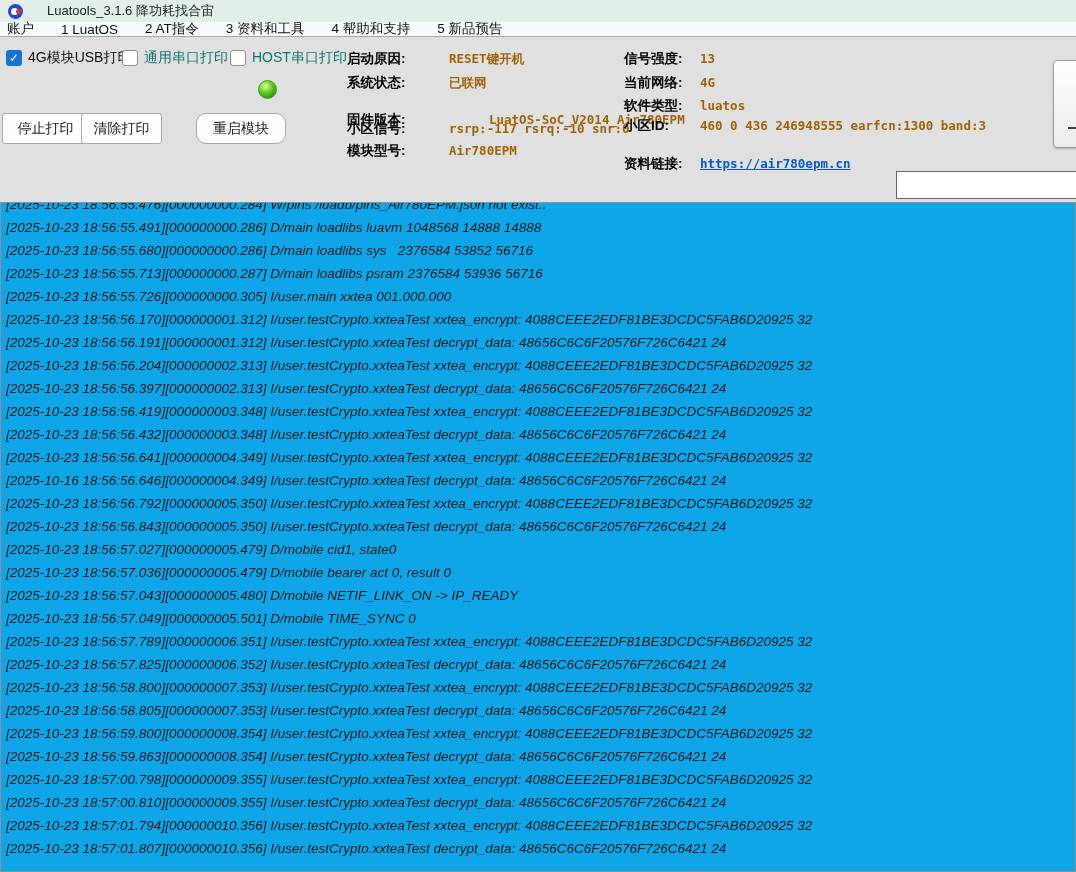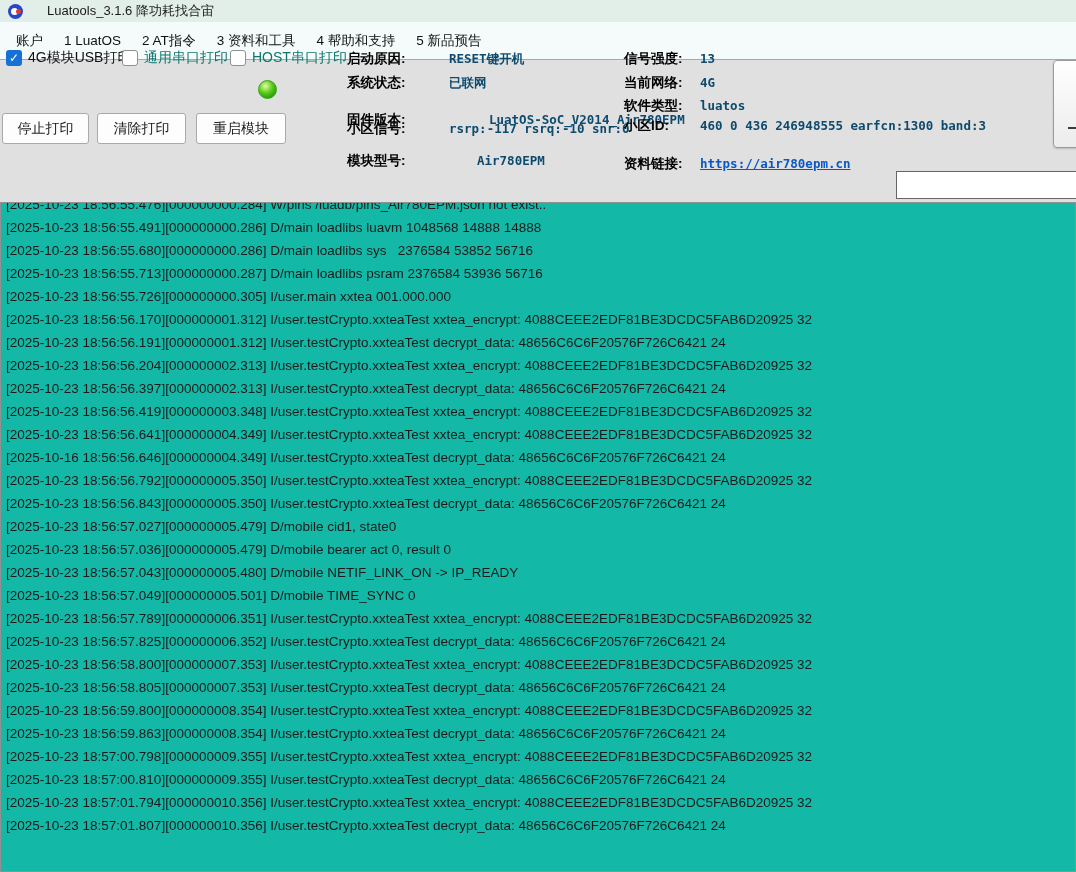--- a/index.html
+++ b/index.html
@@ -8,23 +8,23 @@
 
   
   .titlebar{position:absolute;top:0;left:0;right:0;height:22px;background:#e2efe9;
             display:flex;align-items:center;gap:24px;padding-left:8px;box-sizing:border-box;}
   .app-icon{width:15px;height:15px;border-radius:50%;background:#2946c9;position:relative;flex:0 0 auto;}
   .app-icon::before{content:"";position:absolute;left:3px;top:4px;width:7px;height:7px;border-radius:50%;background:#fff;}
   .app-icon::after{content:"";position:absolute;right:2px;top:5px;width:5px;height:5px;border-radius:50%;background:#e03a2f;}
   .title-text{font-size:13px;color:#1a1a1a;}
 
   
-  .menubar{position:absolute;top:22px;left:0;right:0;height:38px;background:#f4fbfa;
-           border-bottom:1px solid #a8a8a8;display:flex;align-items:center;gap:21px;
-           padding-left:16px;font-size:13.5px;color:#111;box-sizing:border-box;}
+  .menubar{position:absolute;top:22px;left:0;right:0;height:15px;background:#f4fbfa;
+           border-bottom:1px solid #a8a8a8;display:flex;align-items:center;gap:27px;
+           padding-left:7px;font-size:13.5px;color:#111;box-sizing:border-box;}
   .menu-item{white-space:nowrap;cursor:default;}
 
   
   .cb{position:absolute;display:flex;align-items:center;gap:6px;font-size:14px;color:#111;}
   .cb.dim{color:#0f766e;}
   .cb-box{width:16px;height:16px;border-radius:3px;box-sizing:border-box;flex:0 0 auto;}
   .cb-box.checked{background:#1572d4;color:#fff;display:flex;align-items:center;justify-content:center;
                   font-size:12px;line-height:1;}
   .cb-box.unchecked{background:#fff;border:1px solid #8f8f8f;}
 
@@ -33,44 +33,44 @@
                color:#9a9a9a;padding-left:9px;box-sizing:border-box;}
   .port-chevron{position:absolute;right:10px;color:#9a9a9a;font-size:10px;}
   .led{position:absolute;left:258px;top:80px;width:19px;height:19px;border-radius:50%;
        background:radial-gradient(circle at 38% 30%, #e2ff9f, #58c818 45%, #1c9212 85%);
        border:1px solid #3aa40f;box-sizing:border-box;}
 
   .btn{position:absolute;top:113px;height:31px;background:#fdfdfd;border:1px solid #a9a9a9;
        border-radius:3px;font-size:14px;color:#1a1a1a;display:flex;align-items:center;
        justify-content:center;box-sizing:border-box;cursor:default;}
   #btn-stop{left:2px;width:87px;}
-  #btn-clear{left:97px;width:89px;}
-  #btn-restart{left:196px;width:90px;}
+  #btn-clear{left:81px;width:81px;}
+  #btn-restart{left:196px;width:90px;border-radius:10px;}
 
   .info-row{position:absolute;display:flex;font-size:13.5px;white-space:nowrap;align-items:baseline;}
   .mid-row{left:347px;}
   .mid-row .info-label{width:102px;}
   .right-row{left:624px;}
   .right-row .info-label{width:76px;}
   .info-label{font-weight:bold;color:#000;flex:0 0 auto;}
-  .info-value{font-family:"DejaVu Sans Mono",monospace;font-weight:bold;font-size:12.5px;color:#0c4a6e;}
+  .info-value{font-family:"DejaVu Sans Mono",monospace;font-weight:bold;font-size:12.5px;color:#a16207;}
   a.info-value{color:#0a58c8;text-decoration:underline;margin-top:12px;}
 
   .corner-panel{position:absolute;left:1053px;top:60px;width:40px;height:88px;
                 background:linear-gradient(#ffffff,#ececec);border:1px solid #9b9b9b;
                 border-radius:4px;box-shadow:0 1px 2px rgba(0,0,0,.18);box-sizing:border-box;}
   .corner-dash{position:absolute;left:1068px;top:127px;width:9px;height:2px;background:#3c3c3c;}
 
   .search-input{position:absolute;left:896px;top:171px;width:200px;height:28px;border:1px solid #666;
                 background:#fff;box-sizing:border-box;font-size:14px;padding:0 6px;outline:none;
                 font-family:"Liberation Sans",sans-serif;}
 
   
-  .log{position:absolute;left:0;top:202px;width:1076px;height:670px;background:#14b8a6;
-       border:1px solid #919191;box-sizing:border-box;overflow:hidden;}
+  .log{position:absolute;left:0;top:202px;width:1076px;height:670px;background:#0ea5e9;
+       border:1px solid #919191;box-sizing:border-box;overflow:hidden;font-style:italic;}
   .log-content{margin-top:-10px;padding-left:5px;}
   .log-line{white-space:pre;font-size:13.5px;line-height:23px;color:#1b1b1b;}
 </style>
 </head>
 <body>
 
 <div class="app">
 
   <div class="titlebar">
     <span class="app-icon"></span>
@@ -114,21 +114,21 @@
     <span class="info-value">已联网</span>
   </div>
   <div class="info-row mid-row" style="top:111px;gap:40px;">
     <span class="info-label">固件版本:</span>
     <span class="info-value">LuatOS-SoC_V2014_Air780EPM</span>
   </div>
   <div class="info-row mid-row" style="top:120px;">
     <span class="info-label">小区信号:</span>
     <span class="info-value">rsrp:-117 rsrq:-10 snr:0</span>
   </div>
-  <div class="info-row mid-row" style="top:152px;gap:28px;">
+  <div class="info-row mid-row" style="top:142px;">
     <span class="info-label">模块型号:</span>
     <span class="info-value">Air780EPM</span>
   </div>
 
   <div class="info-row right-row" style="top:50px;">
     <span class="info-label">信号强度:</span>
     <span class="info-value">13</span>
   </div>
   <div class="info-row right-row" style="top:74px;">
     <span class="info-label">当前网络:</span>
@@ -157,20 +157,21 @@
         <div class="log-line">[2025-10-23 18:56:55.476][000000000.284] W/pins /luadb/pins_Air780EPM.json not exist..</div>
         <div class="log-line">[2025-10-23 18:56:55.491][000000000.286] D/main loadlibs luavm 1048568 14888 14888</div>
         <div class="log-line">[2025-10-23 18:56:55.680][000000000.286] D/main loadlibs sys   2376584 53852 56716</div>
         <div class="log-line">[2025-10-23 18:56:55.713][000000000.287] D/main loadlibs psram 2376584 53936 56716</div>
         <div class="log-line">[2025-10-23 18:56:55.726][000000000.305] I/user.main xxtea 001.000.000</div>
         <div class="log-line">[2025-10-23 18:56:56.170][000000001.312] I/user.testCrypto.xxteaTest xxtea_encrypt: 4088CEEE2EDF81BE3DCDC5FAB6D20925 32</div>
         <div class="log-line">[2025-10-23 18:56:56.191][000000001.312] I/user.testCrypto.xxteaTest decrypt_data: 48656C6C6F20576F726C6421 24</div>
         <div class="log-line">[2025-10-23 18:56:56.204][000000002.313] I/user.testCrypto.xxteaTest xxtea_encrypt: 4088CEEE2EDF81BE3DCDC5FAB6D20925 32</div>
         <div class="log-line">[2025-10-23 18:56:56.397][000000002.313] I/user.testCrypto.xxteaTest decrypt_data: 48656C6C6F20576F726C6421 24</div>
         <div class="log-line">[2025-10-23 18:56:56.419][000000003.348] I/user.testCrypto.xxteaTest xxtea_encrypt: 4088CEEE2EDF81BE3DCDC5FAB6D20925 32</div>
+        <div class="log-line">[2025-10-23 18:56:56.432][000000003.348] I/user.testCrypto.xxteaTest decrypt_data: 48656C6C6F20576F726C6421 24</div>
         <div class="log-line">[2025-10-23 18:56:56.641][000000004.349] I/user.testCrypto.xxteaTest xxtea_encrypt: 4088CEEE2EDF81BE3DCDC5FAB6D20925 32</div>
         <div class="log-line">[2025-10-16 18:56:56.646][000000004.349] I/user.testCrypto.xxteaTest decrypt_data: 48656C6C6F20576F726C6421 24</div>
         <div class="log-line">[2025-10-23 18:56:56.792][000000005.350] I/user.testCrypto.xxteaTest xxtea_encrypt: 4088CEEE2EDF81BE3DCDC5FAB6D20925 32</div>
         <div class="log-line">[2025-10-23 18:56:56.843][000000005.350] I/user.testCrypto.xxteaTest decrypt_data: 48656C6C6F20576F726C6421 24</div>
         <div class="log-line">[2025-10-23 18:56:57.027][000000005.479] D/mobile cid1, state0</div>
         <div class="log-line">[2025-10-23 18:56:57.036][000000005.479] D/mobile bearer act 0, result 0</div>
         <div class="log-line">[2025-10-23 18:56:57.043][000000005.480] D/mobile NETIF_LINK_ON -&gt; IP_READY</div>
         <div class="log-line">[2025-10-23 18:56:57.049][000000005.501] D/mobile TIME_SYNC 0</div>
         <div class="log-line">[2025-10-23 18:56:57.789][000000006.351] I/user.testCrypto.xxteaTest xxtea_encrypt: 4088CEEE2EDF81BE3DCDC5FAB6D20925 32</div>
         <div class="log-line">[2025-10-23 18:56:57.825][000000006.352] I/user.testCrypto.xxteaTest decrypt_data: 48656C6C6F20576F726C6421 24</div>

